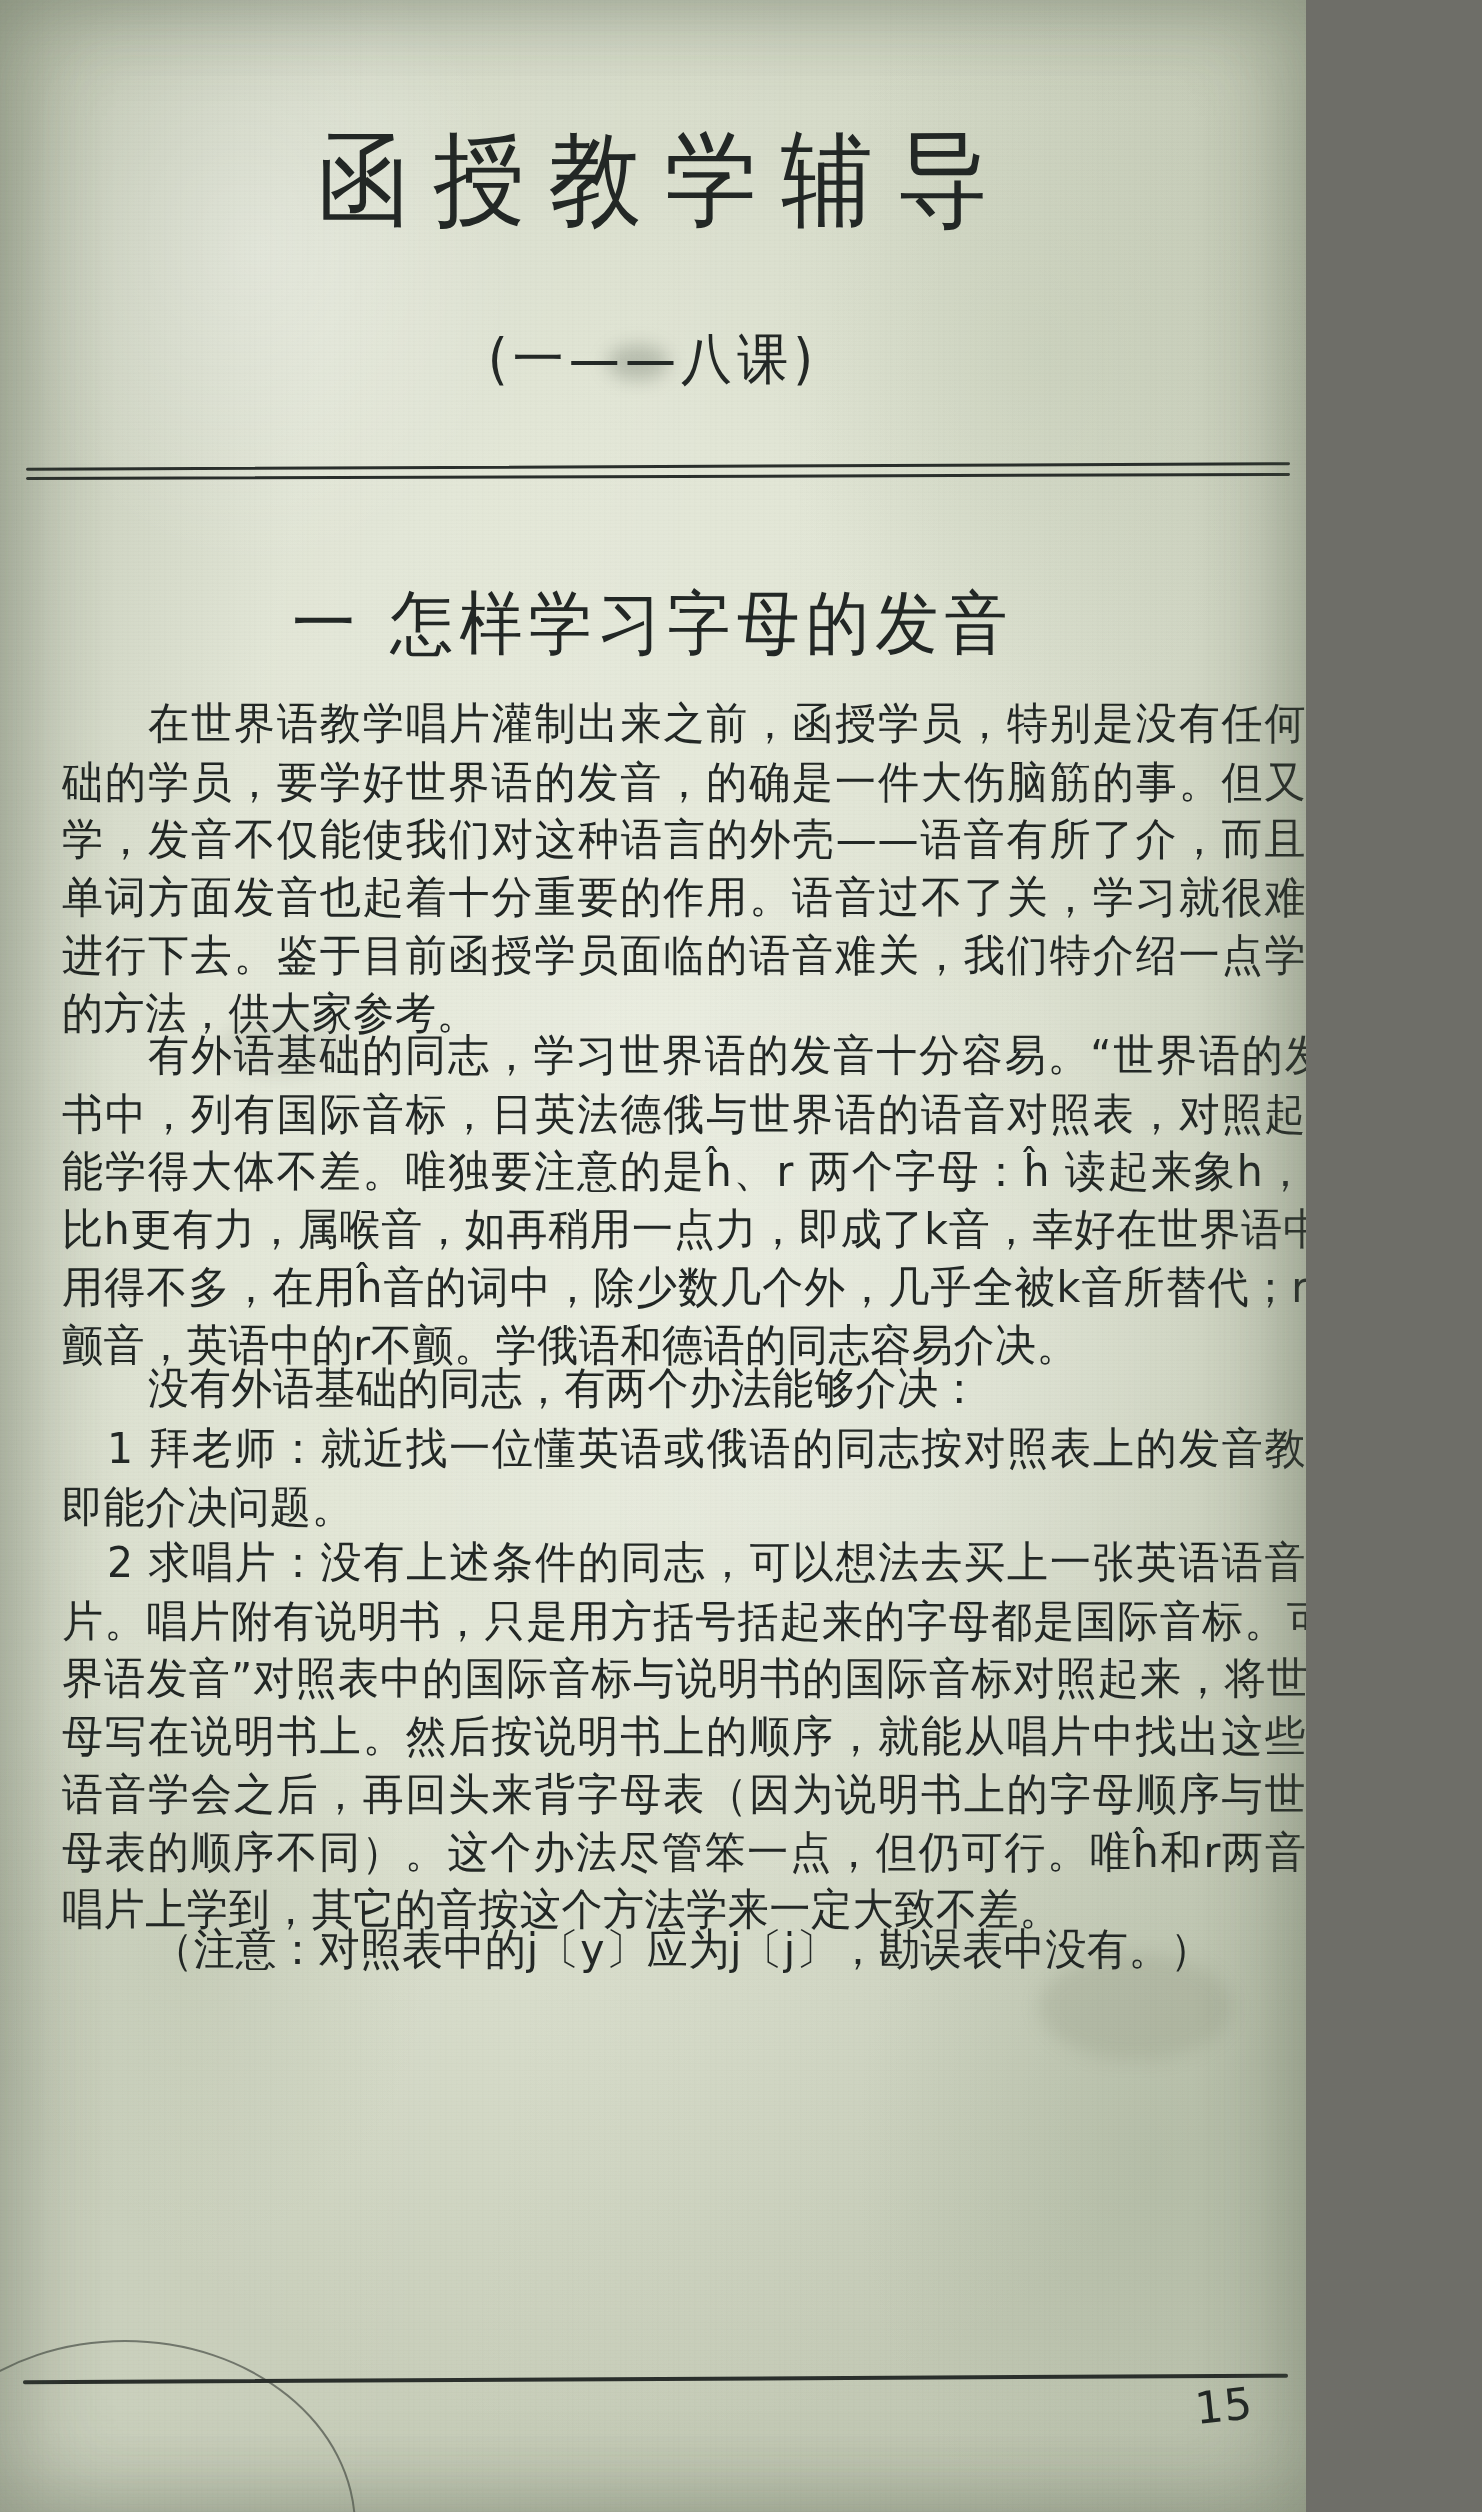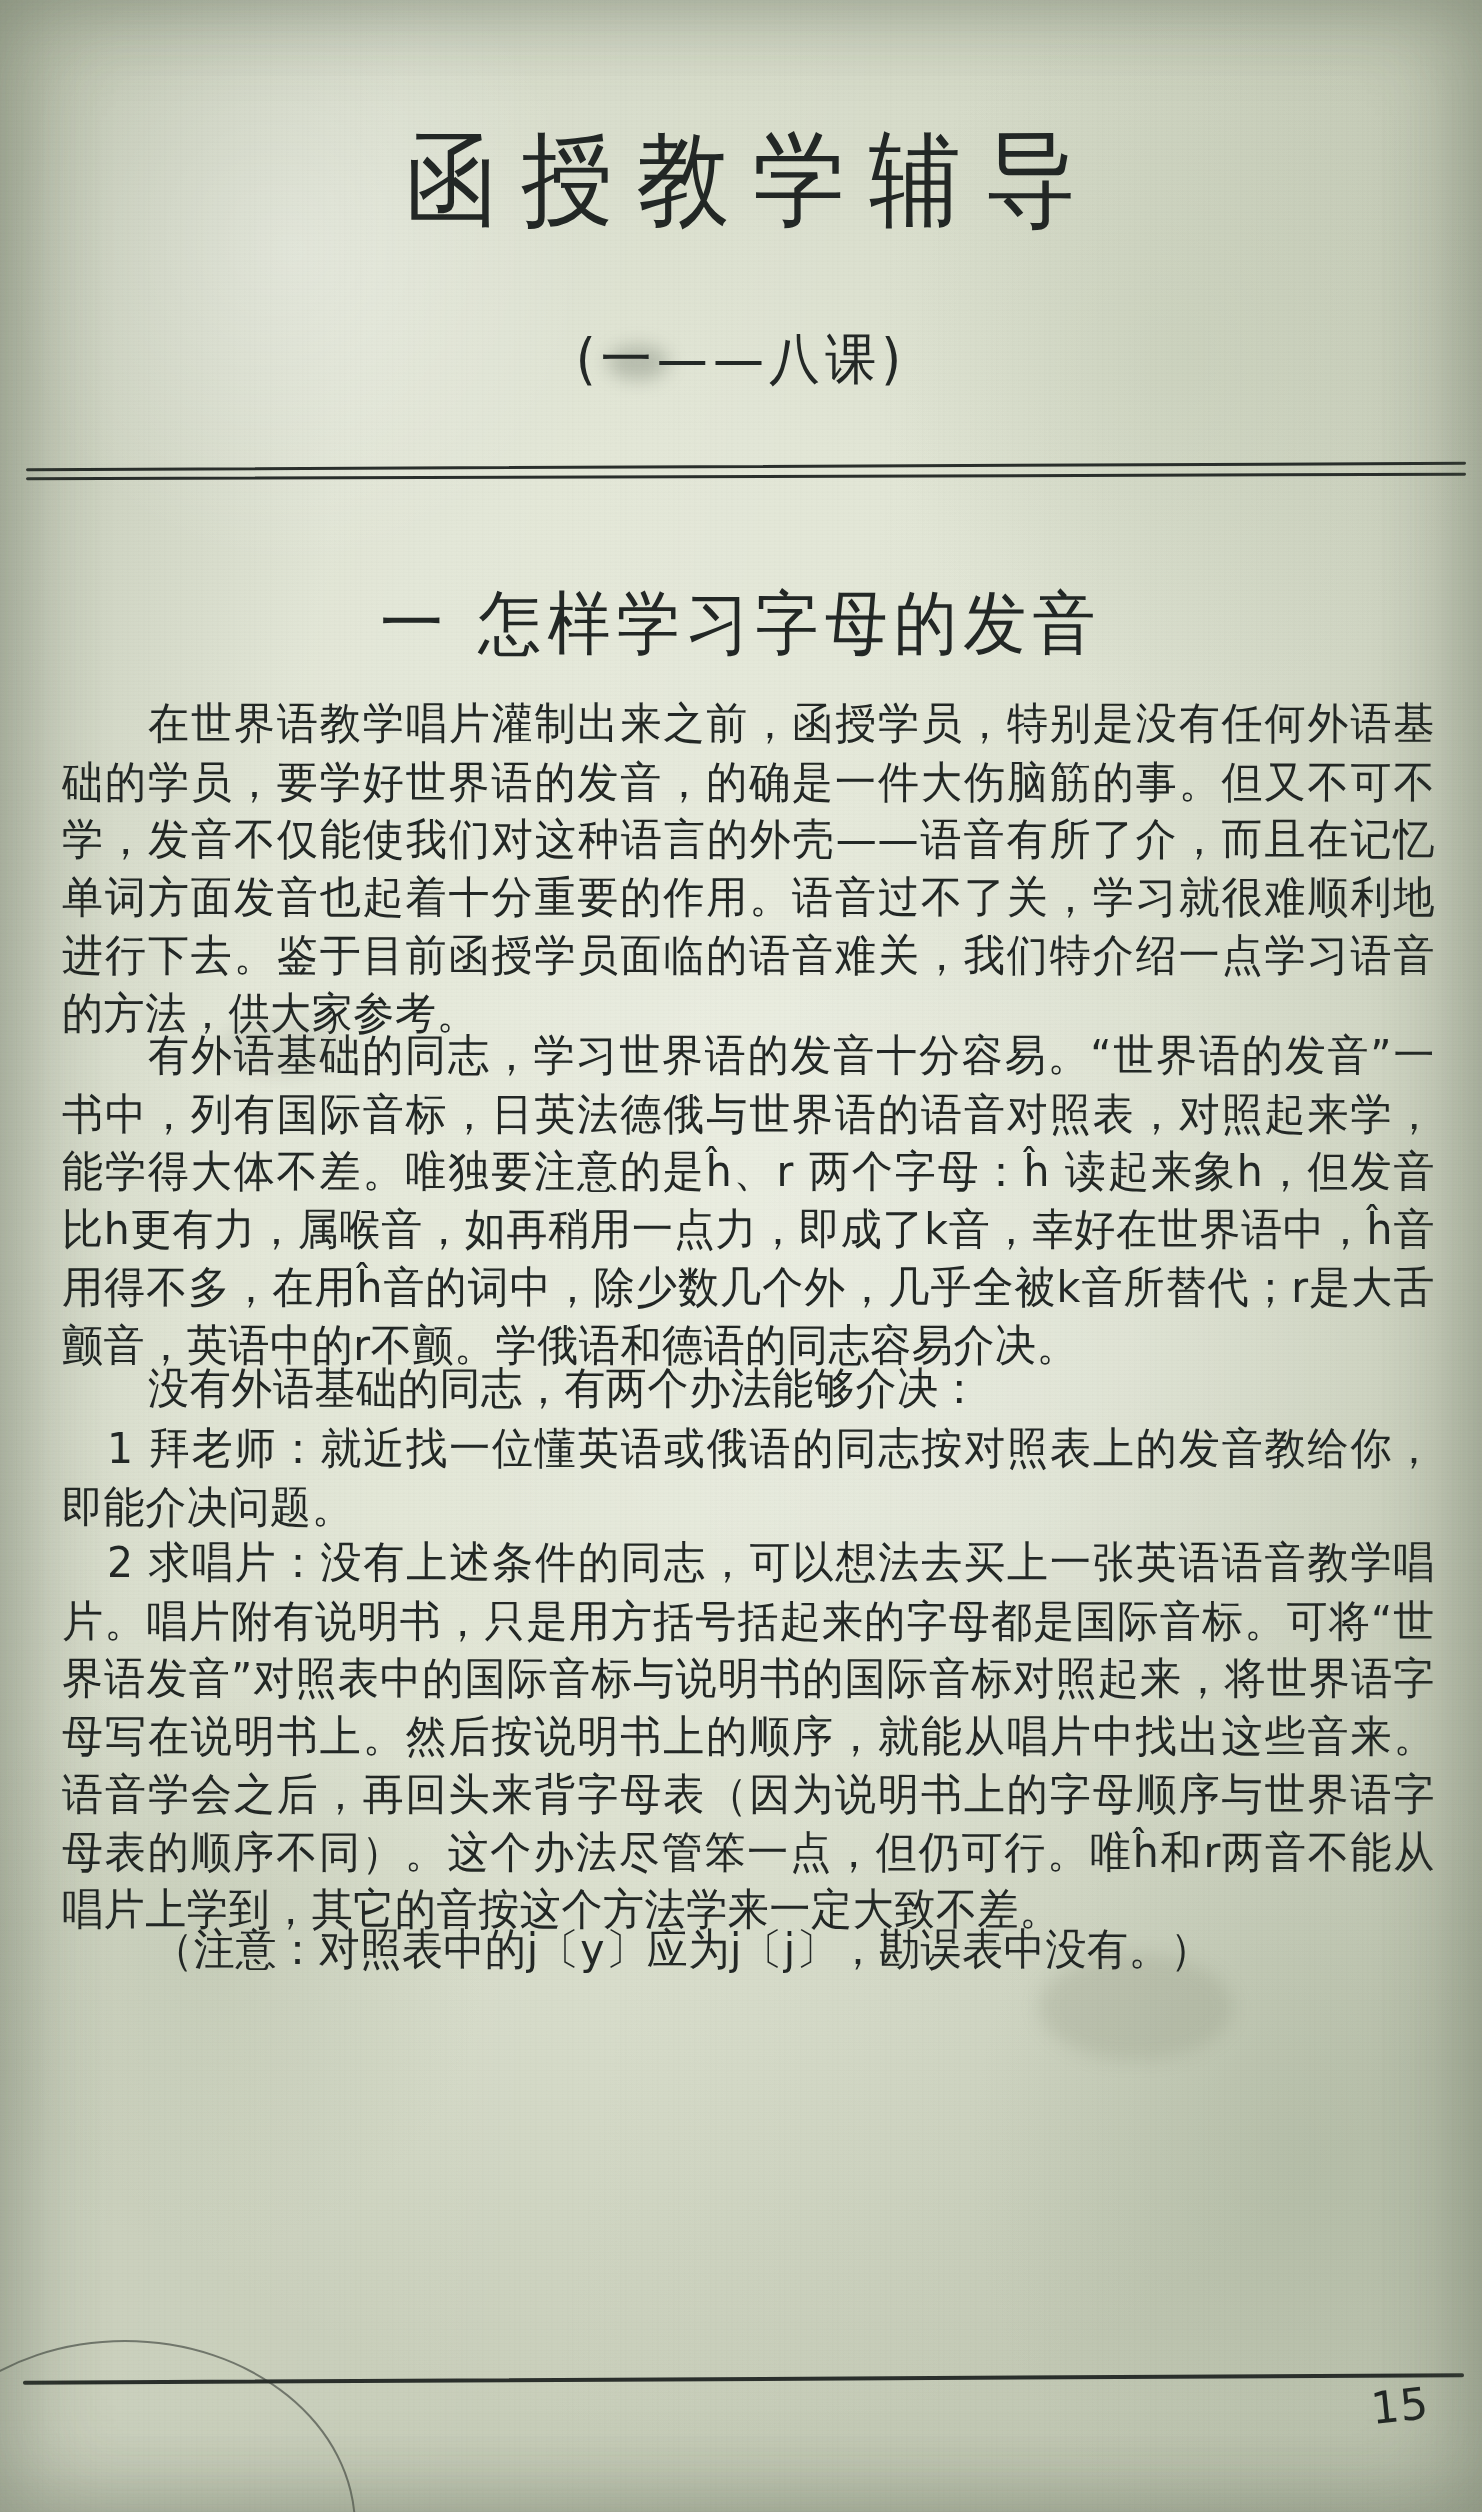--- a/index.html
+++ b/index.html
@@ -2,21 +2,21 @@
 <html style="font-size:14px"><head>
 <meta charset="utf-8">
 <style>
   html, body {
     margin: 0;
     padding: 0;
     background: #6e6e68;
   }
   .page {
     position: relative;
-    width: 1482px;
+    width: 1306px;
     height: 2512px;
     overflow: hidden;
     background:
       radial-gradient(ellipse 70% 55% at 48% 42%, #e9ecdf 0%, #e2e6d6 45%, #d6dbc9 72%, #c8ceba 100%);
     font-family: "DejaVu Sans", sans-serif;
     color: #2b2f2c;
   }
   
   .paper-tint {
     position: absolute;

